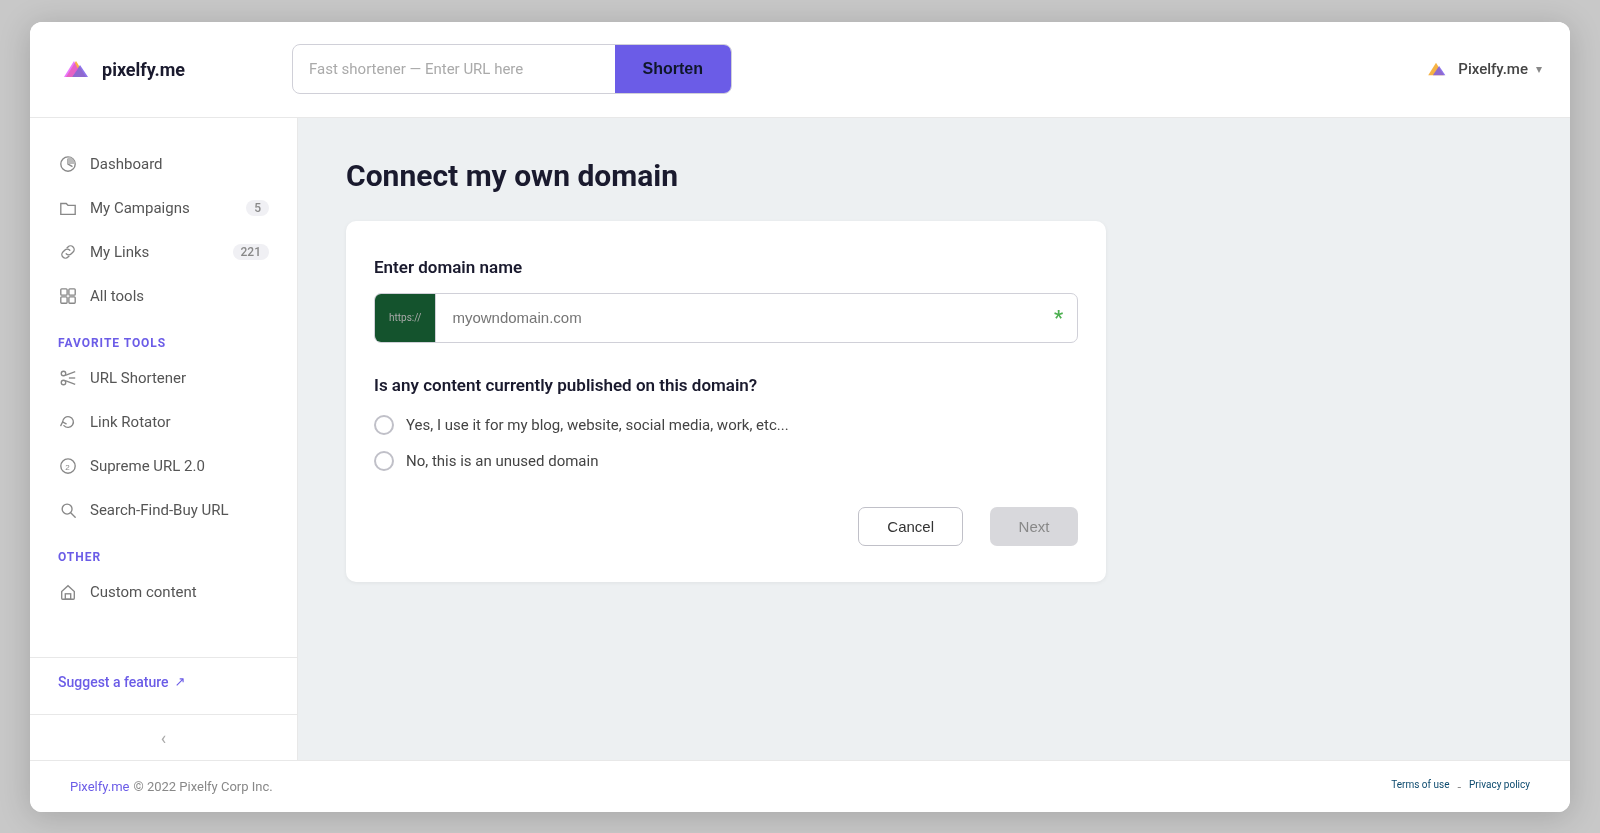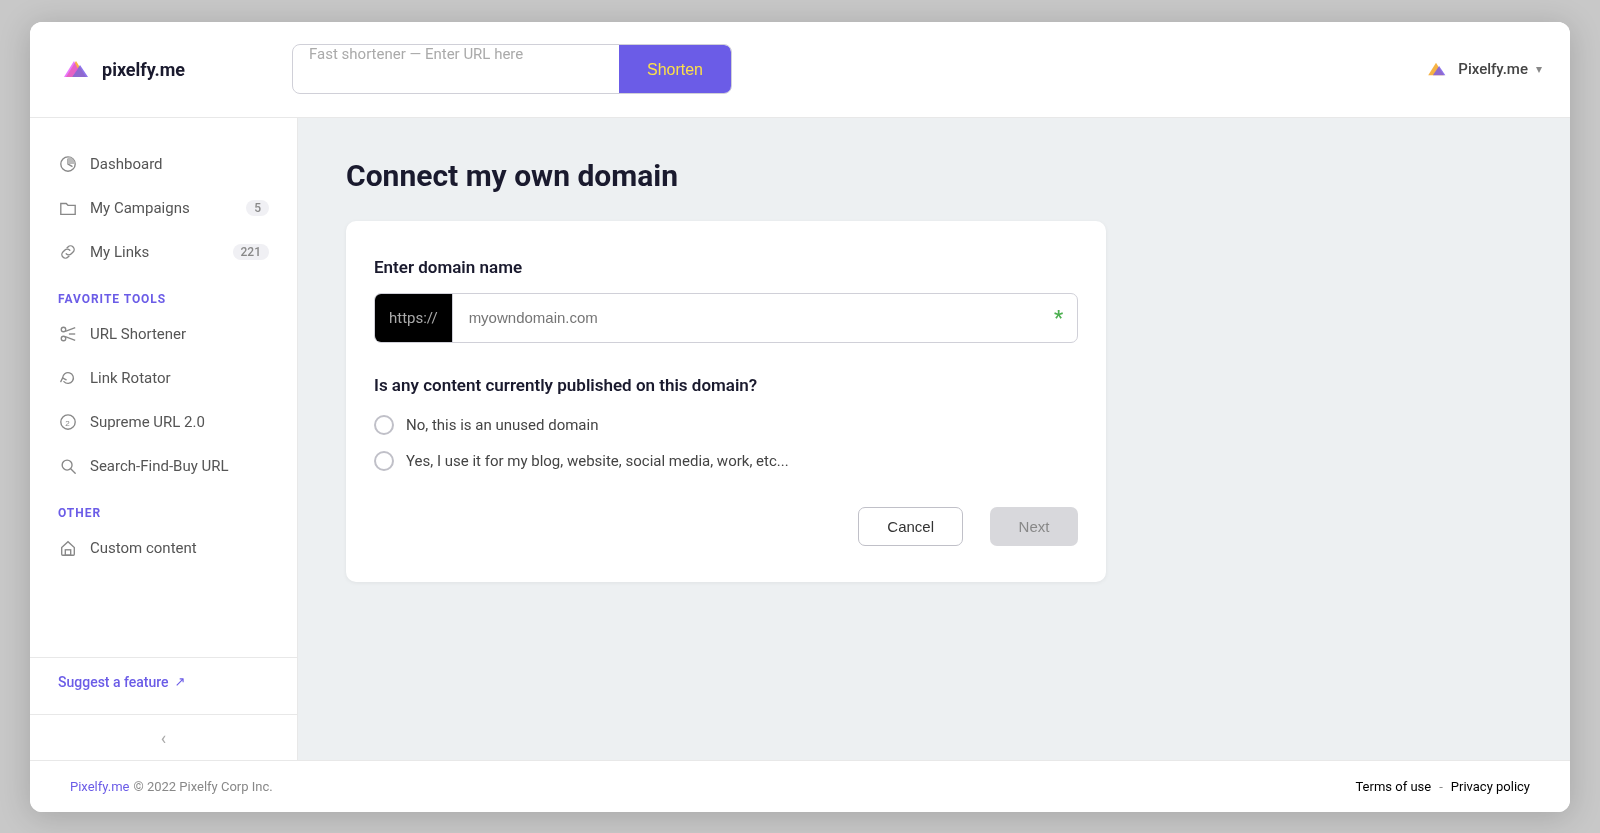--- a/index.html
+++ b/index.html
@@ -44,44 +44,44 @@
     }
     .logo-text {
       font-size: 18px;
       font-weight: 700;
       color: #1a1a2e;
     }
     .url-bar {
       flex: 1;
       max-width: 440px;
       display: flex;
-      align-items: flex-start;
+      align-items: center;
       border: 1.5px solid #d0d0d8;
       border-radius: 8px;
       overflow: hidden;
       height: 50px;
       background: #fff;
     }
     .url-placeholder {
       flex: 1;
       padding: 0 16px;
       font-size: 15px;
       color: #aaa;
       white-space: nowrap;
       overflow: hidden;
       text-overflow: ellipsis;
     }
     .shorten-btn {
       background: #6b5ce7;
-      color: #fde047;
+      color: #0f172a;
       border: none;
       padding: 0 28px;
       height: 50px;
       font-size: 16px;
-      font-weight: 400;
+      font-weight: 700;
       cursor: pointer;
       border-radius: 0 6px 6px 0;
       white-space: nowrap;
     }
     .topbar-right {
       margin-left: auto;
       display: flex;
       align-items: center;
       gap: 8px;
       cursor: pointer;
@@ -210,26 +210,26 @@
       border: 1.5px solid #d0d0d8;
       border-radius: 7px;
       overflow: hidden;
       margin-bottom: 32px;
       height: 50px;
       background: #fff;
     }
     .domain-prefix {
       padding: 0 14px;
       color: #aaa;
-      font-size: 15px;
+      font-size: 10px;
       border-right: 1.5px solid #d0d0d8;
       height: 100%;
       display: flex;
       align-items: center;
-      background: #000000;
+      background: #14532d;
       white-space: nowrap;
     }
     .domain-input {
       flex: 1;
       border: none;
       outline: none;
       padding: 0 16px;
       font-size: 15px;
       color: #555;
       background: transparent;
@@ -323,22 +323,22 @@
     .footer-text {
       font-size: 13px;
       color: #888;
     }
     .footer-right {
       margin-left: auto;
       display: flex;
       gap: 8px;
     }
     .footer-right a {
-      color: #000000;
-      font-size: 13px;
+      color: #0c4a6e;
+      font-size: 10px;
       text-decoration: none;
       cursor: pointer;
     }
   </style>
 </head>
 <body>
 
 <div class="window">
 
   <div class="topbar">
@@ -391,20 +391,31 @@
         <div class="sidebar-item">
           <span class="sidebar-icon">
             <svg width="18" height="18" viewBox="0 0 20 20" fill="none">
                 <path d="M8 12a4 4 0 0 0 5.66 0l2-2a4 4 0 0 0-5.66-5.66L9 5.34" stroke="#888" stroke-width="1.5" stroke-linecap="round"></path>
                 <path d="M12 8a4 4 0 0 0-5.66 0l-2 2a4 4 0 0 0 5.66 5.66L11 14.66" stroke="#888" stroke-width="1.5" stroke-linecap="round"></path>
               </svg>
           </span>
           <span>My Links</span>
           <span class="badge">221</span>
         </div>
+        <div class="sidebar-item">
+          <span class="sidebar-icon">
+            <svg width="18" height="18" viewBox="0 0 20 20" fill="none">
+                <rect x="2" y="2" width="7" height="7" rx="1" stroke="#888" stroke-width="1.5"></rect>
+                <rect x="11" y="2" width="7" height="7" rx="1" stroke="#888" stroke-width="1.5"></rect>
+                <rect x="2" y="11" width="7" height="7" rx="1" stroke="#888" stroke-width="1.5"></rect>
+                <rect x="11" y="11" width="7" height="7" rx="1" stroke="#888" stroke-width="1.5"></rect>
+              </svg>
+          </span>
+          <span>All tools</span>
+        </div>
 
         <div class="sidebar-section-label">FAVORITE TOOLS</div>
 
         <div class="sidebar-item">
           <span class="sidebar-icon">
             <svg width="18" height="18" viewBox="0 0 20 20" fill="none">
                 <circle cx="5" cy="5" r="2.5" stroke="#888" stroke-width="1.5"></circle>
                 <circle cx="5" cy="15" r="2.5" stroke="#888" stroke-width="1.5"></circle>
                 <line x1="7" y1="7" x2="18" y2="3" stroke="#888" stroke-width="1.5"></line>
                 <line x1="7" y1="13" x2="18" y2="17" stroke="#888" stroke-width="1.5"></line>
@@ -475,25 +486,25 @@
         <div class="domain-input-wrapper">
           <span class="domain-prefix">https://</span>
           <input class="domain-input" type="text" placeholder="myowndomain.com" style="">
           <span class="domain-required">*</span>
         </div>
 
         <div class="question-label">Is any content currently published on this domain?</div>
         <div class="radio-group">
           <label class="radio-option">
             <div class="radio-circle"></div>
-            <span class="radio-label">No, this is an unused domain</span>
+            <span class="radio-label">Yes, I use it for my blog, website, social media, work, etc...</span>
           </label>
           <label class="radio-option">
             <div class="radio-circle"></div>
-            <span class="radio-label">Yes, I use it for my blog, website, social media, work, etc...</span>
+            <span class="radio-label">No, this is an unused domain</span>
           </label>
         </div>
 
         <div class="card-actions">
           <button class="btn-cancel">Cancel</button>
           <button class="btn-next" disabled="">Next</button>
         </div>
       </div>
     </div>
   </div>

